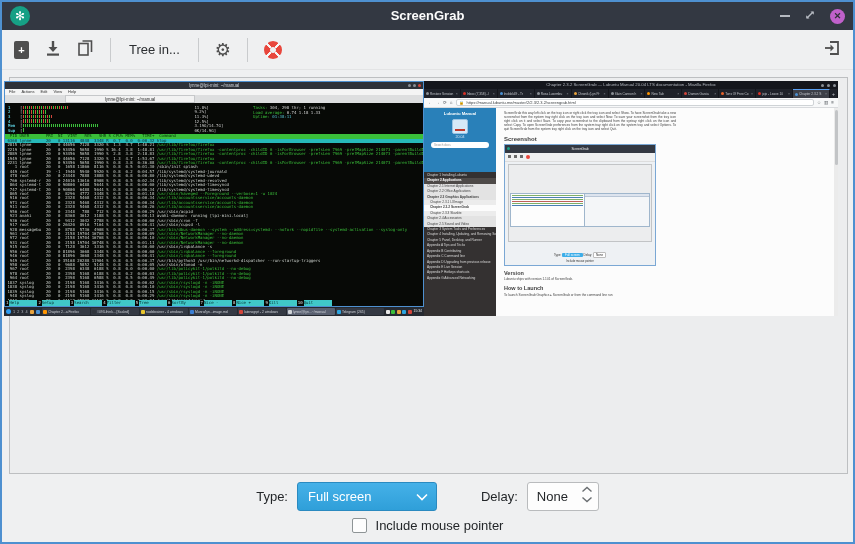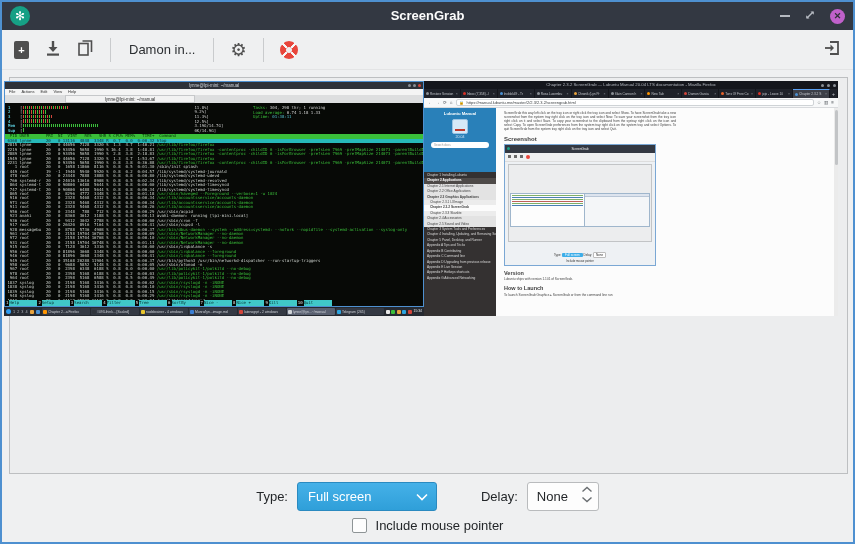--- a/index.html
+++ b/index.html
@@ -206,21 +206,21 @@
         <rect x="2" y="14.5" width="12" height="2.2" fill="#4f4f4f"></rect>
       </svg>
     </div>
     <div>
       <svg width="17" height="18" viewBox="0 0 17 18">
         <rect x="2" y="4.5" width="9" height="11.5" fill="none" stroke="#4f4f4f" stroke-width="1.6"></rect>
         <path d="M5.5 2 H14.5 V13" fill="none" stroke="#4f4f4f" stroke-width="1.6"></path>
       </svg>
     </div>
     <div class="tsep"></div>
-    <div class="editin">Damon in...</div>
+    <div class="editin">Tree in...</div>
     <div class="tsep"></div>
     <div class="gear"><span>⚙</span></div>
     <div class="tsep"></div>
     <div>
         <div class="lifebuoy"></div>
       </div>
     <div class="tspacer"></div>
     <div>
       <svg width="18" height="18" viewBox="0 0 18 18">
         <path d="M7 3 H15 V15 H7" fill="none" stroke="#4f4f4f" stroke-width="1.8"></path>

